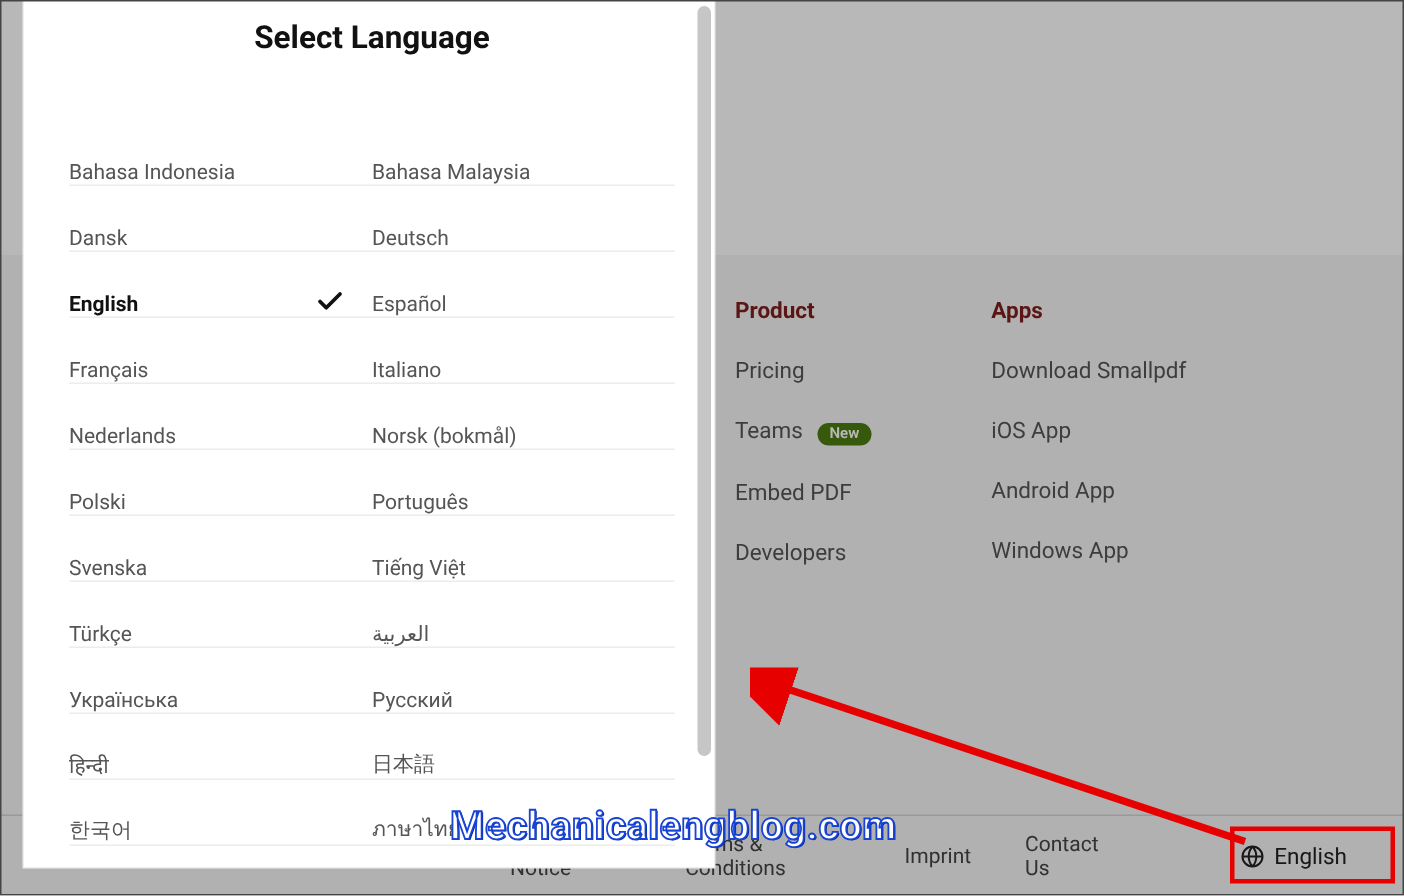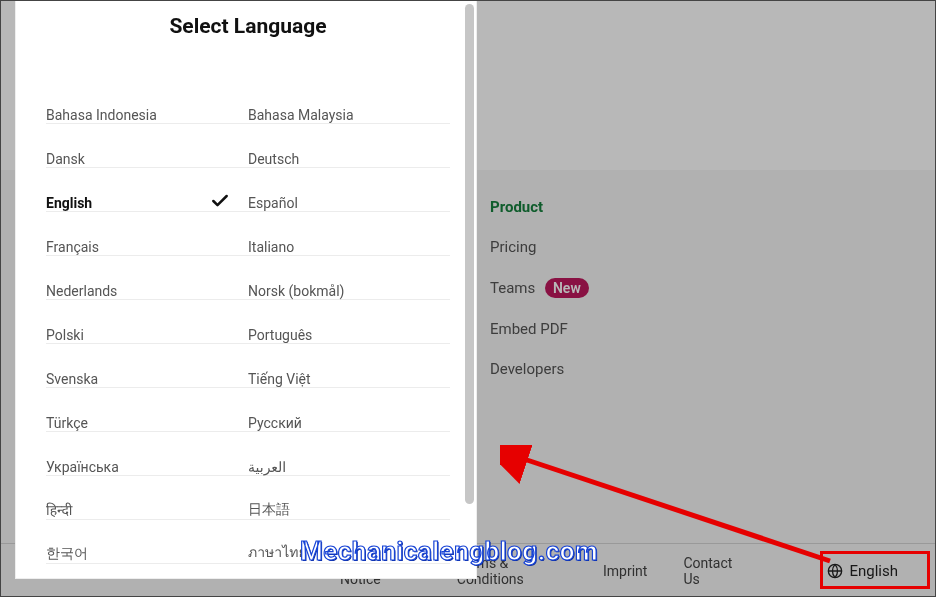--- a/index.html
+++ b/index.html
@@ -14,24 +14,24 @@
     position: absolute; top: 0; left: 0; right: 0; height: 170px;
     background: #fff;
   }
   .footer {
     position: absolute; top: 170px; left: 0; right: 0; bottom: 0;
     background: #f6f6f6;
     border-top: 0px solid #ddd;
     padding: 28px 30px 0 30px;
   }
   .cols { display: flex; gap: 80px; padding-left: 460px; }
-  .col h4 { font-size: 15px; font-weight: 700; color: #15803d; margin-bottom: 22px; }
+  .col h4 { font-size: 15px; font-weight: 700; color: #7f1d1d; margin-bottom: 22px; }
   .col .item { display: block; font-size: 15px; color: #555; margin-bottom: 22px; }
   .badge-new {
-    display: inline-block; background: #be185d; color: #fff; font-size: 14px;
+    display: inline-block; background: #4d7c0f; color: #fff; font-size: 10px;
     padding: 2px 8px; border-radius: 10px; margin-left: 6px; font-weight: 600;
   }
 
   .bottom-row {
     position: absolute; left: 0; right: 0; bottom: 0; height: 54px;
     border-top: 1px solid #d4d4d4; background: #f6f6f6;
     display: flex; align-items: center; gap: 36px;
     padding: 0 28px 0 340px;
     font-size: 14px; color: #444;
   }
@@ -107,20 +107,27 @@
     <div class="cols">
       <div class="col">
         <h4>Product</h4>
         <span class="item">Pricing</span>
         <span class="item">
           <span>Teams</span>
           <span class="badge-new">New</span>
         </span>
         <span class="item">Embed PDF</span>
         <span class="item">Developers</span>
+      </div>
+      <div class="col">
+        <h4>Apps</h4>
+        <span class="item">Download Smallpdf</span>
+        <span class="item">iOS App</span>
+        <span class="item">Android App</span>
+        <span class="item">Windows App</span>
       </div>
     </div>
 
     <div class="bottom-row">
       <span>Privacy Notice</span>
       <span>Terms &amp; Conditions</span>
       <span>Imprint</span>
       <span>Contact Us</span>
       <span class="spacer"></span>
       <span class="lang-btn">
@@ -191,24 +198,24 @@
         <div class="lang-item">
           <span>Norsk (bokmål)</span>
         </div>
         <div class="lang-item">
           <span>Português</span>
         </div>
         <div class="lang-item">
           <span>Tiếng Việt</span>
         </div>
         <div class="lang-item">
+          <span>العربية</span>
+        </div>
+        <div class="lang-item">
           <span>Русский</span>
-        </div>
-        <div class="lang-item">
-          <span>العربية</span>
         </div>
         <div class="lang-item">
           <span>日本語</span>
         </div>
         <div class="lang-item">
           <span>ภาษาไทย</span>
         </div>
       </div>
   </div>
   <div class="modal-scrollbar"></div>

